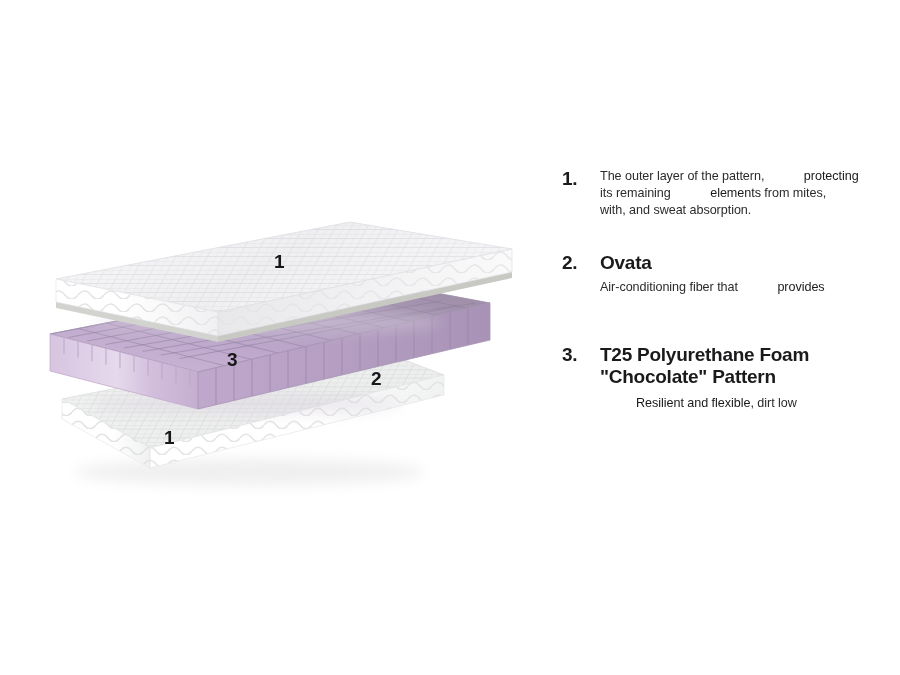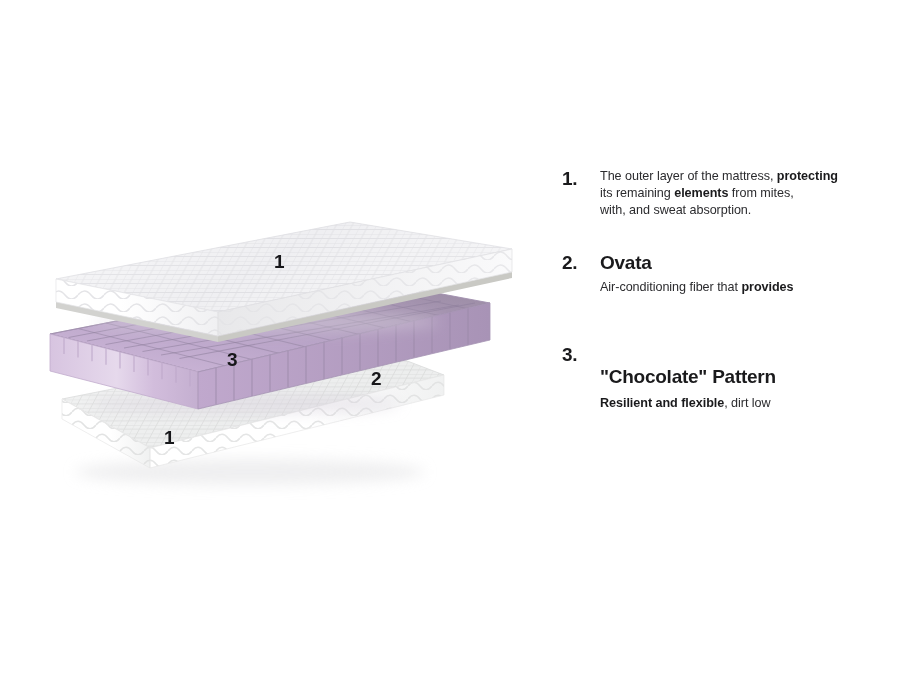--- a/index.html
+++ b/index.html
@@ -80,21 +80,21 @@
     line-height: 1.17;
     letter-spacing: -0.25px;
     margin: 0 0 5px 0;
   }
   .entry-desc {
     font-size: 12.6px;
     color: #2b2b2e;
     line-height: 1.35;
     letter-spacing: -0.05px;
   }
-  .entry-desc b { font-weight: bold; color: #1a1a1c; }
+  .entry-desc b { font-weight: normal; color: #1a1a1c; margin-left: 36px; }
   .entry-desc .line { display: block; white-space: nowrap; }
 
   #entry-1 { margin-bottom: 0; }
   #entry-2 { margin-top: 33px; }
   #entry-3 { margin-top: 48px; }
   #entry-3 .entry-desc { margin-top: 6px; }
 </style>
 </head>
 <body>
 
@@ -279,42 +279,42 @@
     <span class="layer-number" id="num-ovata">2</span>
     <span class="layer-number" id="num-cover-bot">1</span>
   </div>
 
   <div id="panel">
 
     <div class="entry" id="entry-1">
       <span class="entry-num">1.</span>
       <div class="entry-body">
         <div class="entry-desc">
-            <span class="line"><span>The outer layer of the mattress, </span><b>protecting</b></span>
+            <span class="line"><span>The outer layer of the pattern, </span><b>protecting</b></span>
             <span class="line"><span>its remaining </span><b>elements</b><span> from mites,</span></span>
             <span class="line"><span>with, and sweat absorption.</span></span>
           </div>
       </div>
     </div>
 
     <div class="entry" id="entry-2">
       <span class="entry-num">2.</span>
       <div class="entry-body">
         <h2 class="entry-title">Ovata</h2>
         <div class="entry-desc">
             <span class="line"><span>Air-conditioning fiber that </span><b>provides</b></span>
           </div>
       </div>
     </div>
 
     <div class="entry" id="entry-3">
       <span class="entry-num">3.</span>
       <div class="entry-body">
         <h2 class="entry-title">
-          <br>
+          <span>T25 Polyurethane Foam</span><br>
           <span>"Chocolate" Pattern</span>
         </h2>
         <div class="entry-desc">
             <span class="line"><b>Resilient and flexible</b><span>, dirt low</span></span>
           </div>
       </div>
     </div>
 
   </div>
 </div>

